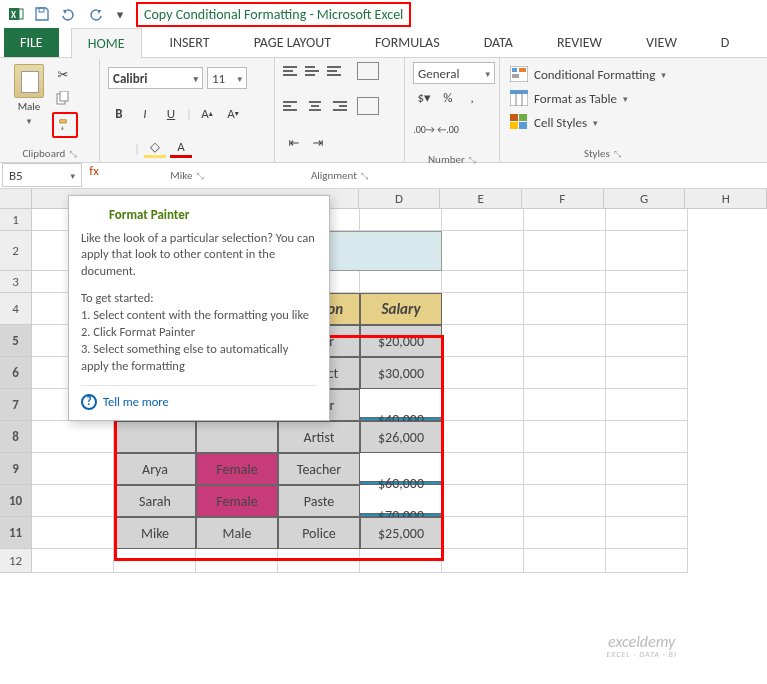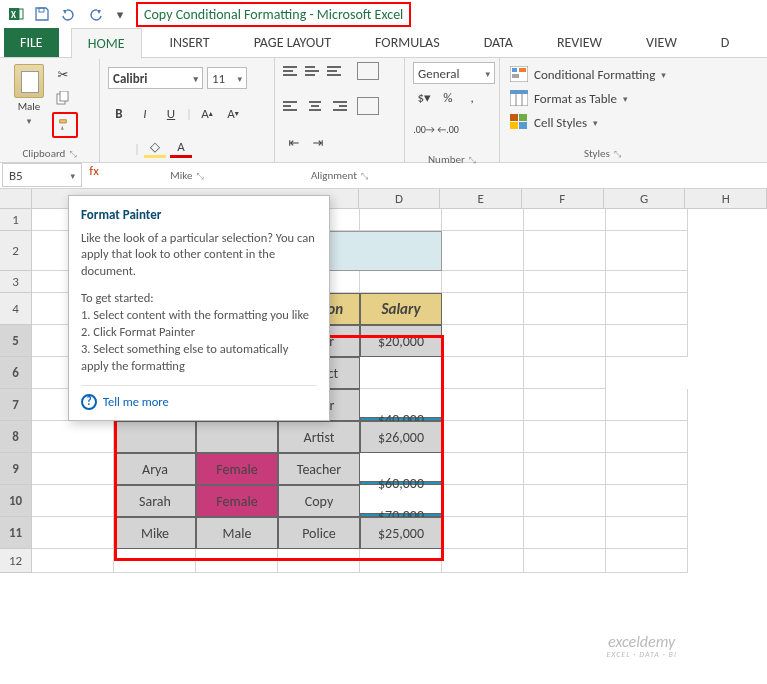--- a/index.html
+++ b/index.html
@@ -88,21 +88,21 @@
 .hdr { background: #e6cf87; border: 1px solid #666; font-weight: bold; font-style: italic; font-size: 15px; }
 .tc { background: #d4d4d4; border: 1px solid #666; font-size: 14px; }
 .pink { background: #c83b7a; }
 .blue { background: #2690b8; margin-top: 28px; }
 
 .redframe { position: absolute; border: 3px solid red; pointer-events: none; }
 .redframe.data { left: 114px; top: 146px; width: 330px; height: 226px; }
 
 
 .tooltip { position: absolute; left: 68px; top: 195px; width: 262px; background: #fff; border: 1px solid #bbb; box-shadow: 2px 3px 10px rgba(0,0,0,0.2); padding: 10px 12px; font-size: 12.5px; color: #555; z-index: 10; line-height: 1.35; }
-.tooltip h4 { font-size: 13px; font-weight: bold; margin-bottom: 6px; color: #0c4a6e; }
+.tooltip h4 { font-size: 13px; font-weight: bold; margin-bottom: 6px; color: #4d7c0f; margin-left: 28px; }
 .tooltip p { margin-bottom: 10px; }
 .tooltip .tellmore { color: #0863b5; display: flex; align-items: center; gap: 6px; border-top: 1px solid #e4e4e4; padding-top: 8px; }
 .tooltip .q { width: 16px; height: 16px; border-radius: 50%; border: 2px solid #0863b5; color: #0863b5; display: inline-flex; align-items: center; justify-content: center; font-weight: bold; font-size: 11px; }
 
 .watermark { position: absolute; right: 90px; bottom: 25px; color: #bbb; font-size: 12px; font-style: italic; text-align: center; line-height: 1.1; }
 </style>
 </head>
 <body>
 
 <div class="titlebar">
@@ -385,20 +385,21 @@
         <div class="cell"></div>
         <div class="cell"></div>
         <div class="cell"></div>
       </div>
     <div class="row">
         <div class="rh sel">6</div>
         <div class="cell" style="width:82px"></div>
         <div class="cell tc"></div>
         <div class="cell tc"></div>
         <div class="cell tc">chitect</div>
+        <div class="cell tc">$30,000</div>
         <div class="cell"></div>
         <div class="cell"></div>
         <div class="cell"></div>
       </div>
     <div class="row">
         <div class="rh sel">7</div>
         <div class="cell" style="width:82px"></div>
         <div class="cell tc"></div>
         <div class="cell tc"></div>
         <div class="cell tc">Actor</div>
@@ -427,21 +428,21 @@
         <div class="cell tc blue">$60,000</div>
         <div class="cell"></div>
         <div class="cell"></div>
         <div class="cell"></div>
       </div>
     <div class="row">
         <div class="rh sel">10</div>
         <div class="cell" style="width:82px"></div>
         <div class="cell tc">Sarah</div>
         <div class="cell tc pink">Female</div>
-        <div class="cell tc">Copy</div>
+        <div class="cell tc">Paste</div>
         <div class="cell tc blue">$70,000</div>
         <div class="cell"></div>
         <div class="cell"></div>
         <div class="cell"></div>
       </div>
     <div class="row">
         <div class="rh sel">11</div>
         <div class="cell" style="width:82px"></div>
         <div class="cell tc">Mike</div>
         <div class="cell tc">Male</div>

